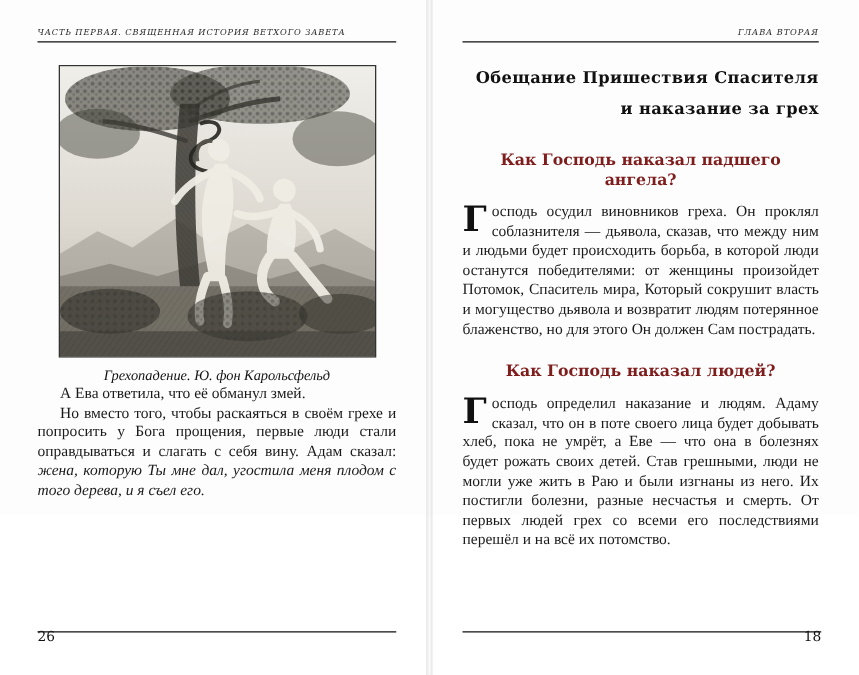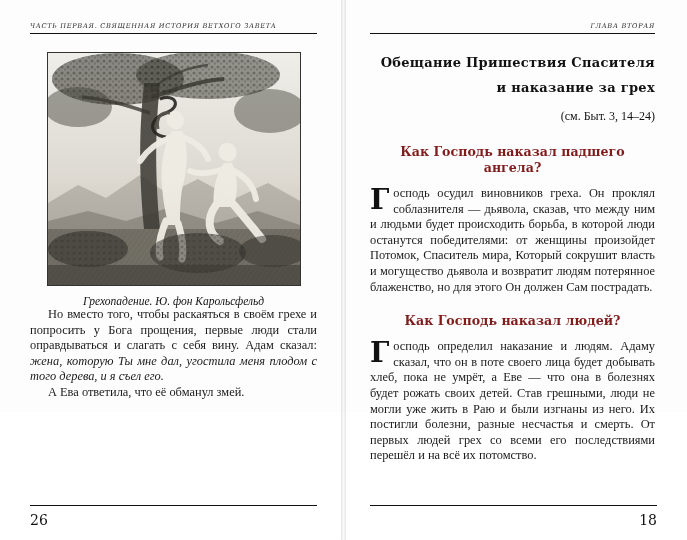--- a/index.html
+++ b/index.html
@@ -137,23 +137,23 @@
     font-weight: bold;
     font-size: 28px;
     line-height: 24px;
     padding: 2px 4px 0 0;
     color: #111;
   }
 
   
   .folio {
     position: absolute;
-    bottom: 12px;
-    font-family: "DejaVu Serif", serif;
-    font-size: 14px;
+    bottom: 24px;
+    font-family: "DejaVu Serif", serif;
+    font-size: 11px;
     color: #111;
   }
   .folio-left { left: 30px; }
   .folio-right { right: 30px; }
   .folio-rule {
     position: absolute;
     bottom: 34px;
     height: 0;
     border-top: 1px solid #111;
   }
@@ -250,34 +250,33 @@
           <ellipse cx="40" cy="196" rx="40" ry="18" fill="url(#foliage)" opacity="0.7"></ellipse>
           <ellipse cx="150" cy="200" rx="48" ry="20" fill="url(#foliage)" opacity="0.65"></ellipse>
           <rect x="0" y="212" width="252" height="20" fill="#3a3833" opacity="0.55"></rect>
           <rect x="0" y="212" width="252" height="20" fill="url(#hatch)" opacity="0.55"></rect>
         </svg>
       </div>
     </div>
 
     <div class="caption">Грехопадение. Ю. фон Карольсфельд</div>
 
+    <p class="body">А Ева ответила, что её обманул змей.</p>
     <p class="body left-text"><span>Но вместо того, чтобы раскаяться в своём грехе и попросить у Бога прощения, первые люди стали оправдываться и слагать с себя вину. Адам сказал: </span><span class="ital">жена, которую Ты мне дал, угостила меня плодом с того дерева, и я съел его.</span></p>
-    <p class="body">А Ева ответила, что её обманул змей.</p>
 
     <div class="folio-rule folio-rule-left"></div>
     <div class="folio folio-left">26</div>
   </div>
 
   <div class="page page-right">
 
     <div class="runhead runhead-right">Глава вторая</div>
     <hr class="rule">
 
     <h1 class="chapter-title">Обещание Пришествия Спасителя и наказание за грех</h1>
-    <div class="chapter-ref">(см. Быт. 3, 14–24)</div>
 
     <h2 class="section-head">Как Господь наказал падшего ангела?</h2>
     <div class="para-block">
       <span class="dropcap">Г</span><span>осподь осудил виновников греха. Он проклял соблазнителя — дьявола, сказав, что между ним и людьми будет происходить борьба, в которой люди останутся победителями: от женщины произойдет Потомок, Спаситель мира, Который сокрушит власть и могущество дьявола и возвратит людям потерянное блаженство, но для этого Он должен Сам пострадать.</span>
     </div>
 
     <h2 class="section-head tight">Как Господь наказал людей?</h2>
     <div class="para-block">
       <span class="dropcap">Г</span><span>осподь определил наказание и людям. Адаму сказал, что он в поте своего лица будет добывать хлеб, пока не умрёт, а Еве — что она в болезнях будет рожать своих детей. Став грешными, люди не могли уже жить в Раю и были изгнаны из него. Их постигли болезни, разные несчастья и смерть. От первых людей грех со всеми его последствиями перешёл и на всё их потомство.</span>
     </div>

